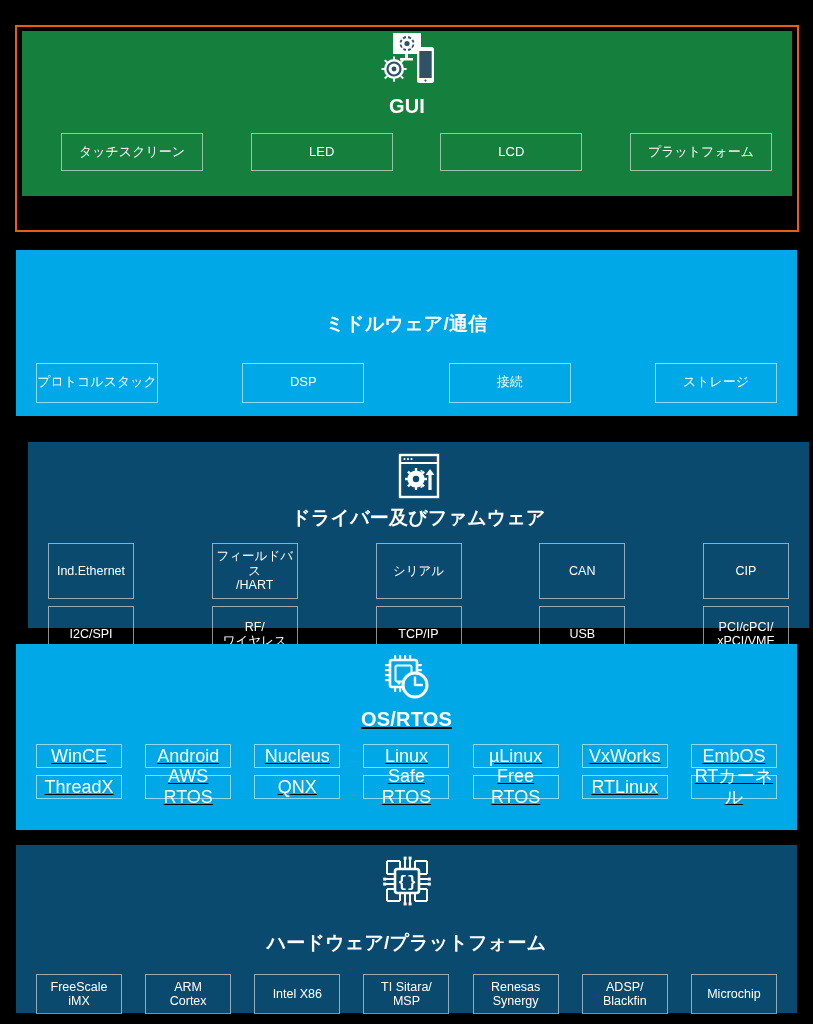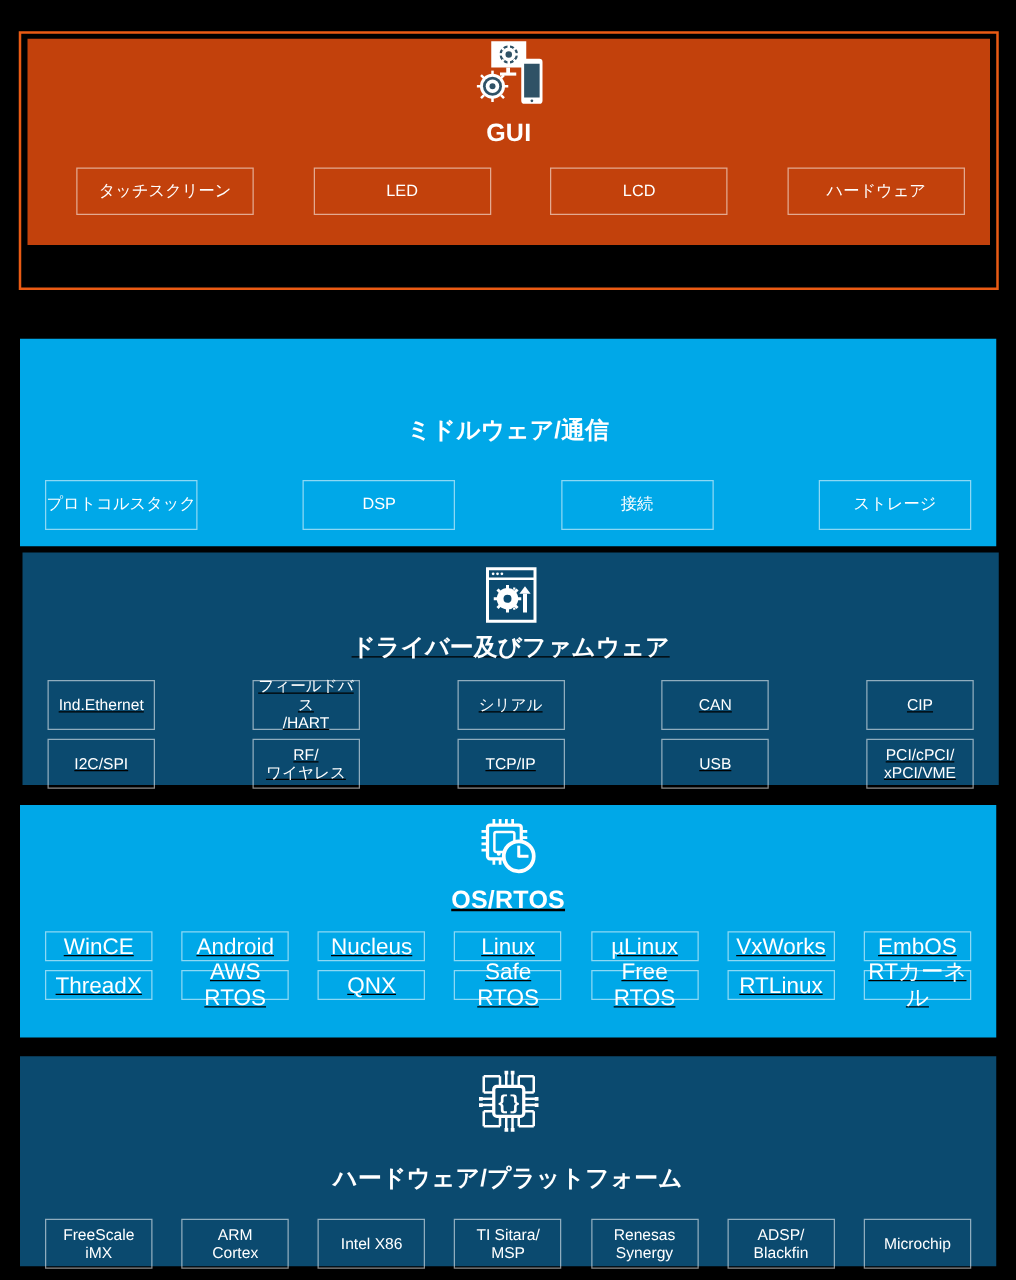--- a/index.html
+++ b/index.html
@@ -44,22 +44,22 @@
     left: 15px;
     top: 25px;
     width: 784px;
     height: 207px;
     border: 2px solid #EA5B14;
     pointer-events: none;
     z-index: 5;
   }
 
   
-  .layer--gui      { background: #c2410c; }
-  .layer--mid      { background: #00A8E8; margin-top: 21px; }
+  .layer--gui      { background: #15803d; }
+  .layer--mid      { background: #00A8E8; }
   .layer--drv      { background: #0B4A6F; }
   .layer--os       { background: #00A8E8; }
   .layer--hw       { background: #0B4A6F; }
 
   
   .layer-icon {
     display: block;
     margin: 0 auto;
   }
 
@@ -108,21 +108,21 @@
   
   .chip--mid {
     width: 122px;
     height: 40px;
     font-size: 13px;
   }
 
   
   .chip--drv {
     width: 86px;
-    height: 40px;
+    height: 56px;
     font-size: 12.5px;
   }
 
   
   .chip--os {
     width: 86px;
     height: 24px;
     font-size: 18px;
   }
 
@@ -197,40 +197,40 @@
             <rect x="24" y="28.6" width="2" height="3.4" transform="rotate(45 25 30.3)"></rect>
             <rect x="8" y="44.6" width="2" height="3.4" transform="rotate(45 9 46.3)"></rect>
           </g>
         </svg>
       </span>
       <div class="layer-title title--gui">GUI</div>
       <div class="chip-row" style="margin-top:16px;padding-left:39px;">
         <div class="chip chip--gui">タッチスクリーン</div>
         <div class="chip chip--gui">LED</div>
         <div class="chip chip--gui">LCD</div>
-        <div class="chip chip--gui">ハードウェア</div>
+        <div class="chip chip--gui">プラットフォーム</div>
       </div>
     </div>
   </div>
 
   <div class="highlight-frame"></div>
 
   <div class="layer layer--mid" style="top:250px; height:166px; left:16px; width:781px;">
     <div class="layer-inner" style="justify-content:flex-start;">
       <div class="layer-title title--mid" style="margin-top:64px;">ミドルウェア/通信</div>
       <div class="chip-row" style="margin-top:28px;gap:40px;">
         <div class="chip chip--mid">プロトコルスタック</div>
         <div class="chip chip--mid">DSP</div>
         <div class="chip chip--mid">接続</div>
         <div class="chip chip--mid">ストレージ</div>
       </div>
     </div>
   </div>
 
-  <div class="layer layer--drv" style="top:442px; height:186px; left:18px; width:781px;text-decoration:underline;">
+  <div class="layer layer--drv" style="top:442px; height:186px; left:28px; width:781px;">
     <div class="layer-inner" style="padding-top:10px;">
       <span class="layer-icon">
         <svg width="48" height="48" viewBox="0 0 48 48" fill="none">
           <rect x="5" y="3" width="38" height="42" fill="none" stroke="#ffffff" stroke-width="2.4"></rect>
           <line x1="5" y1="11" x2="43" y2="11" stroke="#ffffff" stroke-width="2"></line>
           <circle cx="9.5" cy="7" r="1.1" fill="#ffffff"></circle>
           <circle cx="13" cy="7" r="1.1" fill="#ffffff"></circle>
           <circle cx="16.5" cy="7" r="1.1" fill="#ffffff"></circle>
 
           <g fill="#ffffff">

